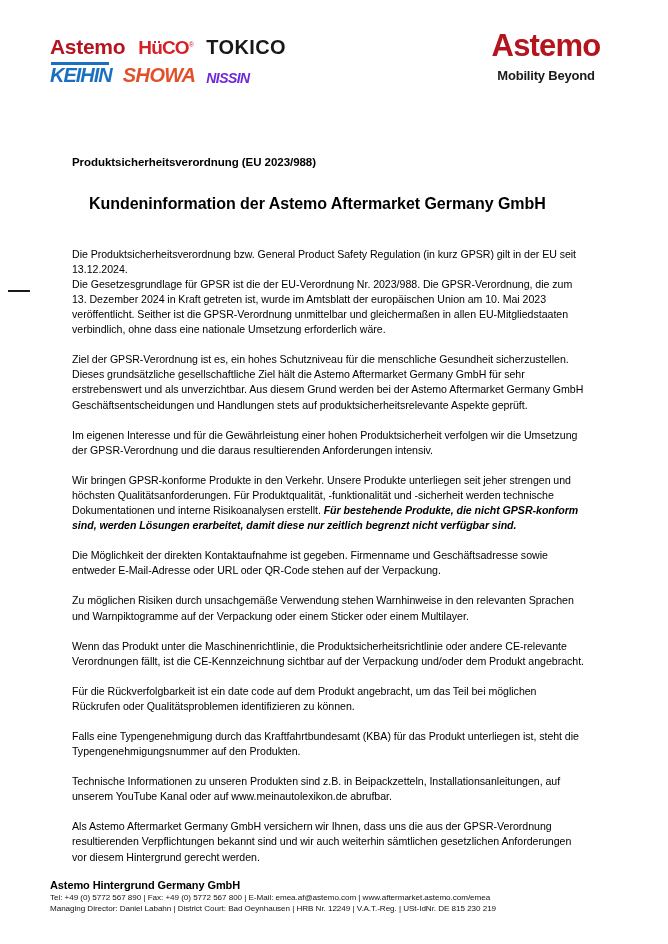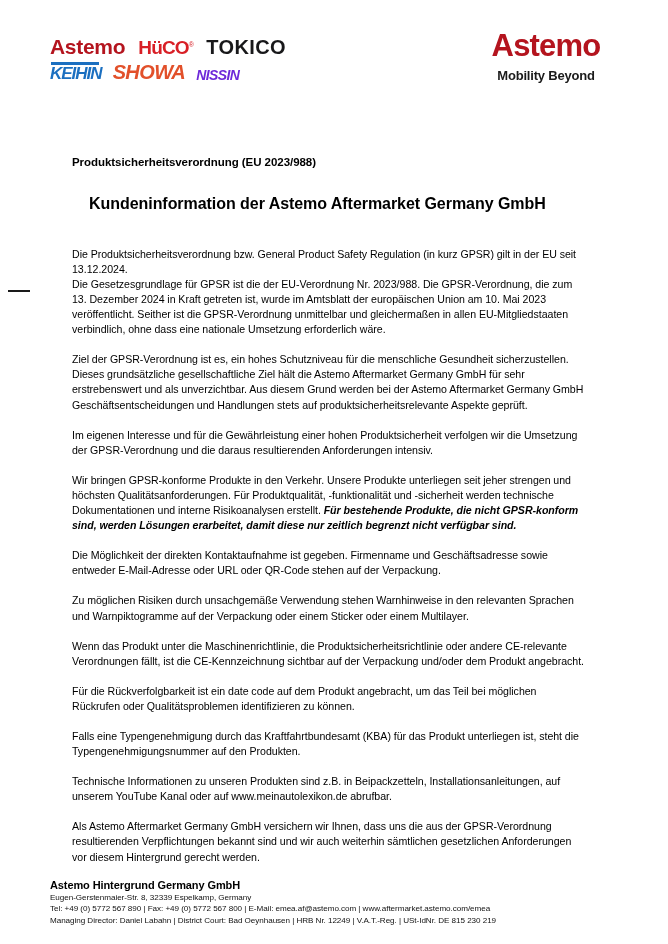--- a/index.html
+++ b/index.html
@@ -75,21 +75,21 @@
     margin-left: 13px;
     font-family: "Liberation Sans", sans-serif;
   }
 
   .bw-keihin-wrap {
     position: relative;
     display: inline-block;
     padding-top: 4px;
   }
   .bw-keihin {
-    font-size: 17px;
+    font-size: 20px;
     font-weight: bold;
     font-style: italic;
     color: #1b6fc0;
     letter-spacing: -1px;
     font-family: "Liberation Sans", sans-serif;
     display: block;
   }
   .keihin-bar {
     position: absolute;
     top: 1px;
@@ -255,18 +255,17 @@
       <p class="para">Wenn das Produkt unter die Maschinenrichtlinie, die Produktsicherheitsrichtlinie oder andere CE-relevante Verordnungen fällt, ist die CE-Kennzeichnung sichtbar auf der Verpackung und/oder dem Produkt angebracht.</p>
       <p class="para">Für die Rückverfolgbarkeit ist ein date code auf dem Produkt angebracht, um das Teil bei möglichen Rückrufen oder Qualitätsproblemen identifizieren zu können.</p>
       <p class="para">Falls eine Typengenehmigung durch das Kraftfahrtbundesamt (KBA) für das Produkt unterliegen ist, steht die Typengenehmigungsnummer auf den Produkten.</p>
       <p class="para">Technische Informationen zu unseren Produkten sind z.B. in Beipackzetteln, Installationsanleitungen, auf unserem YouTube Kanal oder auf www.meinautolexikon.de abrufbar.</p>
       <p class="para">Als Astemo Aftermarket Germany GmbH versichern wir Ihnen, dass uns die aus der GPSR-Verordnung resultierenden Verpflichtungen bekannt sind und wir auch weiterhin sämtlichen gesetzlichen Anforderungen vor diesem Hintergrund gerecht werden.</p>
     </div>
   </div>
 
   <div class="footer">
     <div class="f-company">Astemo Hintergrund Germany GmbH</div>
-    <div class="f-line">Eugen-Gerstenmaier-Str. 8, 32339 Espelkamp, Germany</div>
     <div class="f-line">Tel: +49 (0) 5772 567 890 | Fax: +49 (0) 5772 567 800 | E-Mail: emea.af@astemo.com | www.aftermarket.astemo.com/emea</div>
     <div class="f-line">Managing Director: Daniel Labahn | District Court: Bad Oeynhausen | HRB Nr. 12249 | V.A.T.-Reg. | USt-IdNr. DE 815 230 219</div>
   </div>
 
 </div>
 
 </body></html>

